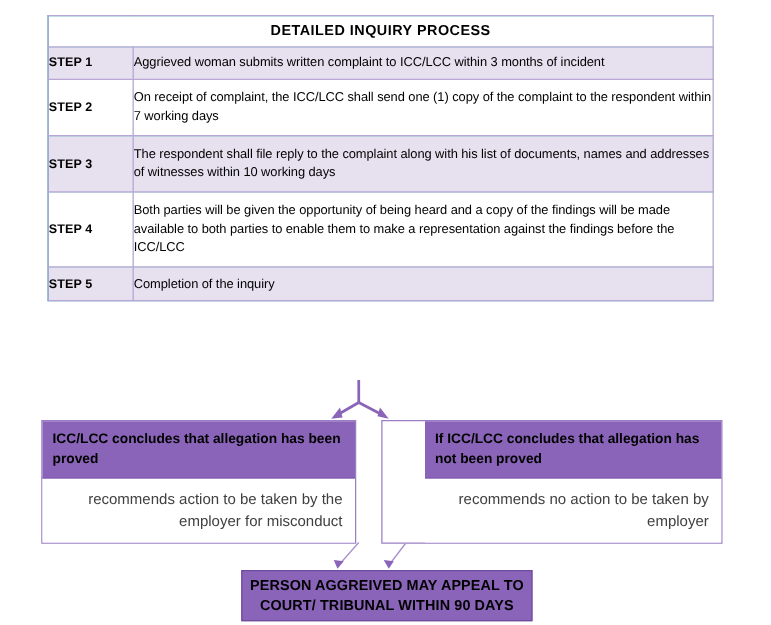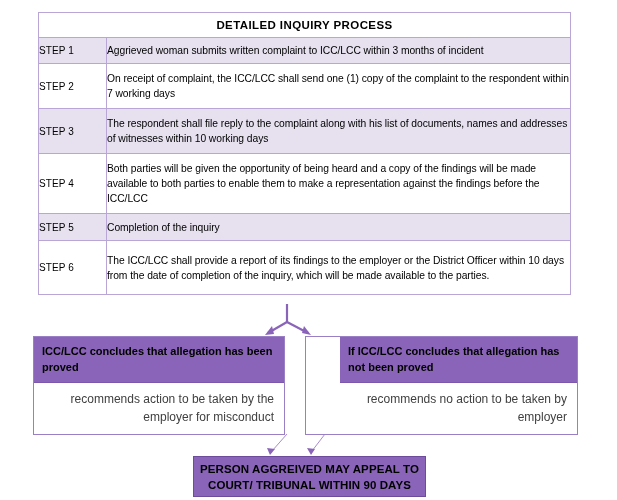--- a/index.html
+++ b/index.html
@@ -39,21 +39,21 @@
     font-weight: bold;
     font-size: 11.5px;
     letter-spacing: 0.4px;
     height: 25px;
     background: #ffffff;
     color: #000;
   }
 
   .step-cell {
     width: 68px;
-    font-weight: normal;
+    font-weight: bold;
     font-size: 10px;
     padding-left: 6px;
     white-space: nowrap;
     letter-spacing: 0.1px;
   }
   .desc-cell {
     font-size: 10.3px;
     line-height: 15px;
     padding: 4px 8px 4px 7px;
     letter-spacing: -0.05px;
@@ -159,24 +159,20 @@
     <tr class="plain h4">
       <td class="step-cell">STEP 4</td>
       <td class="desc-cell">Both parties will be given the opportunity of being heard and a copy of the findings will be made available to both parties to enable them to make a representation against the findings before the ICC/LCC</td>
     </tr>
 
     <tr class="shade h5">
       <td class="step-cell">STEP 5</td>
       <td class="desc-cell">Completion of the inquiry</td>
     </tr>
 
-    <tr class="plain h6">
-      <td class="step-cell">STEP 6</td>
-      <td class="desc-cell">The ICC/LCC shall provide a report of its findings to the employer or the District Officer within 10 days from the date of completion of the inquiry, which will be made available to the parties.</td>
-    </tr>
   </tbody>
 </table>
 
 <svg id="connectors" viewBox="0 0 617 500" xmlns="http://www.w3.org/2000/svg">
 
   <line x1="287" y1="304" x2="287" y2="322" stroke="#8A64B8" stroke-width="2.2"></line>
 
   <line x1="287" y1="322" x2="268" y2="333" stroke="#8A64B8" stroke-width="2.2"></line>
 
   <line x1="287" y1="322" x2="308" y2="333" stroke="#8A64B8" stroke-width="2.2"></line>

